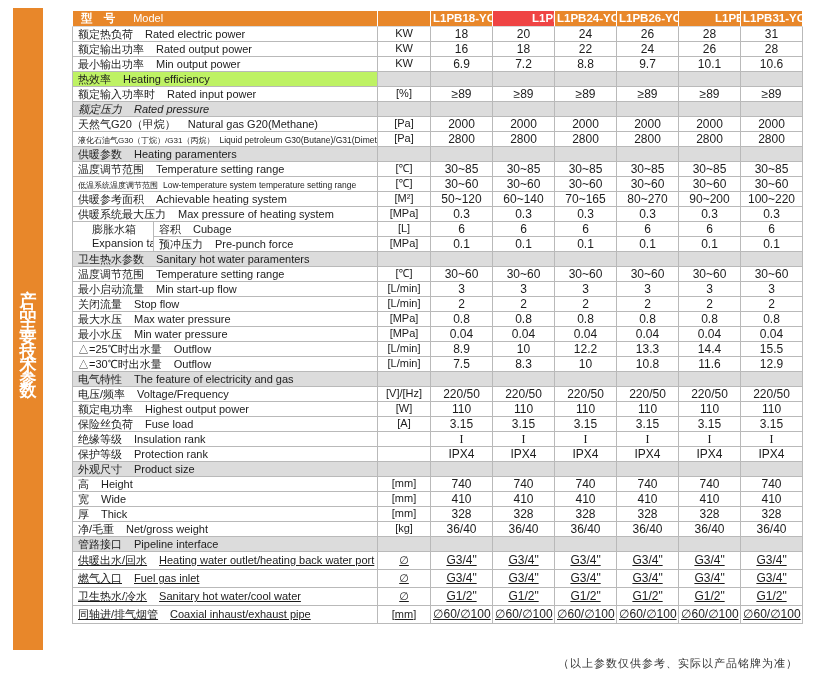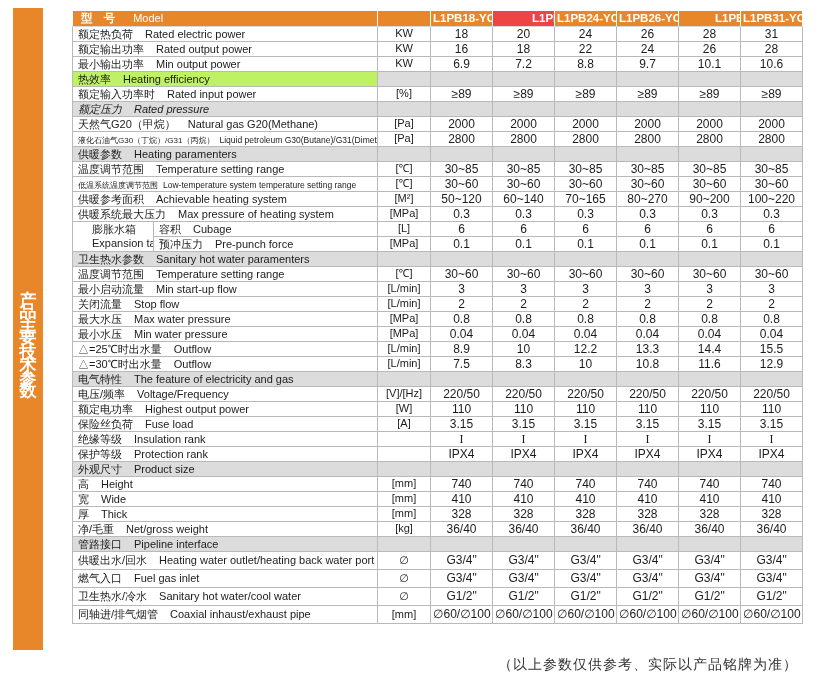--- a/index.html
+++ b/index.html
@@ -22,28 +22,28 @@
   tr.hdr td { color:#fff; font-weight:bold; font-size:11.5px;
     border-color:#fff; border-bottom-color:#d8d8d8; height:16px; }
   tr.hdr td.lbl { text-align:left; padding-left:8px; }
   td.lbl { text-align:left; padding-left:5px; }
   td.lbl .zh { font-size:11px; }
   td.lbl .en { font-size:11px; margin-left:12px;margin-top:36px; }
   tr.small td.lbl .zh { font-size:8px; }
   tr.small td.lbl .en { font-size:8.5px; margin-left:5px; }
   tr.sect td { height:15px; }
   td.unit { font-size:11px; }
-  tr.tall td { height:18px; }
+  tr.tall td { height:18px;text-decoration:underline; }
   td.gl { font-size:11px; line-height:1.25; padding:0 19px; }
   tr.serifv td.val { font-family:"Liberation Serif", serif; }
   .zh-hdr { letter-spacing:4px; }
   .en-hdr { margin-left:14px; font-weight:normal; letter-spacing:0; font-size:11px; }
 
   
-  .footnote { position:absolute; right:22px; top:656px; font-size:14px;
+  .footnote { position:absolute; right:22px; top:656px; font-size:11px;
     color:#333; letter-spacing:1px; }
 </style>
 </head>
 <body>
 
 <div class="page">
 
   <div class="banner" style="background: rgb(232, 135, 42);">
     <div class="banner-text">产品主要技术参数</div>
   </div>

